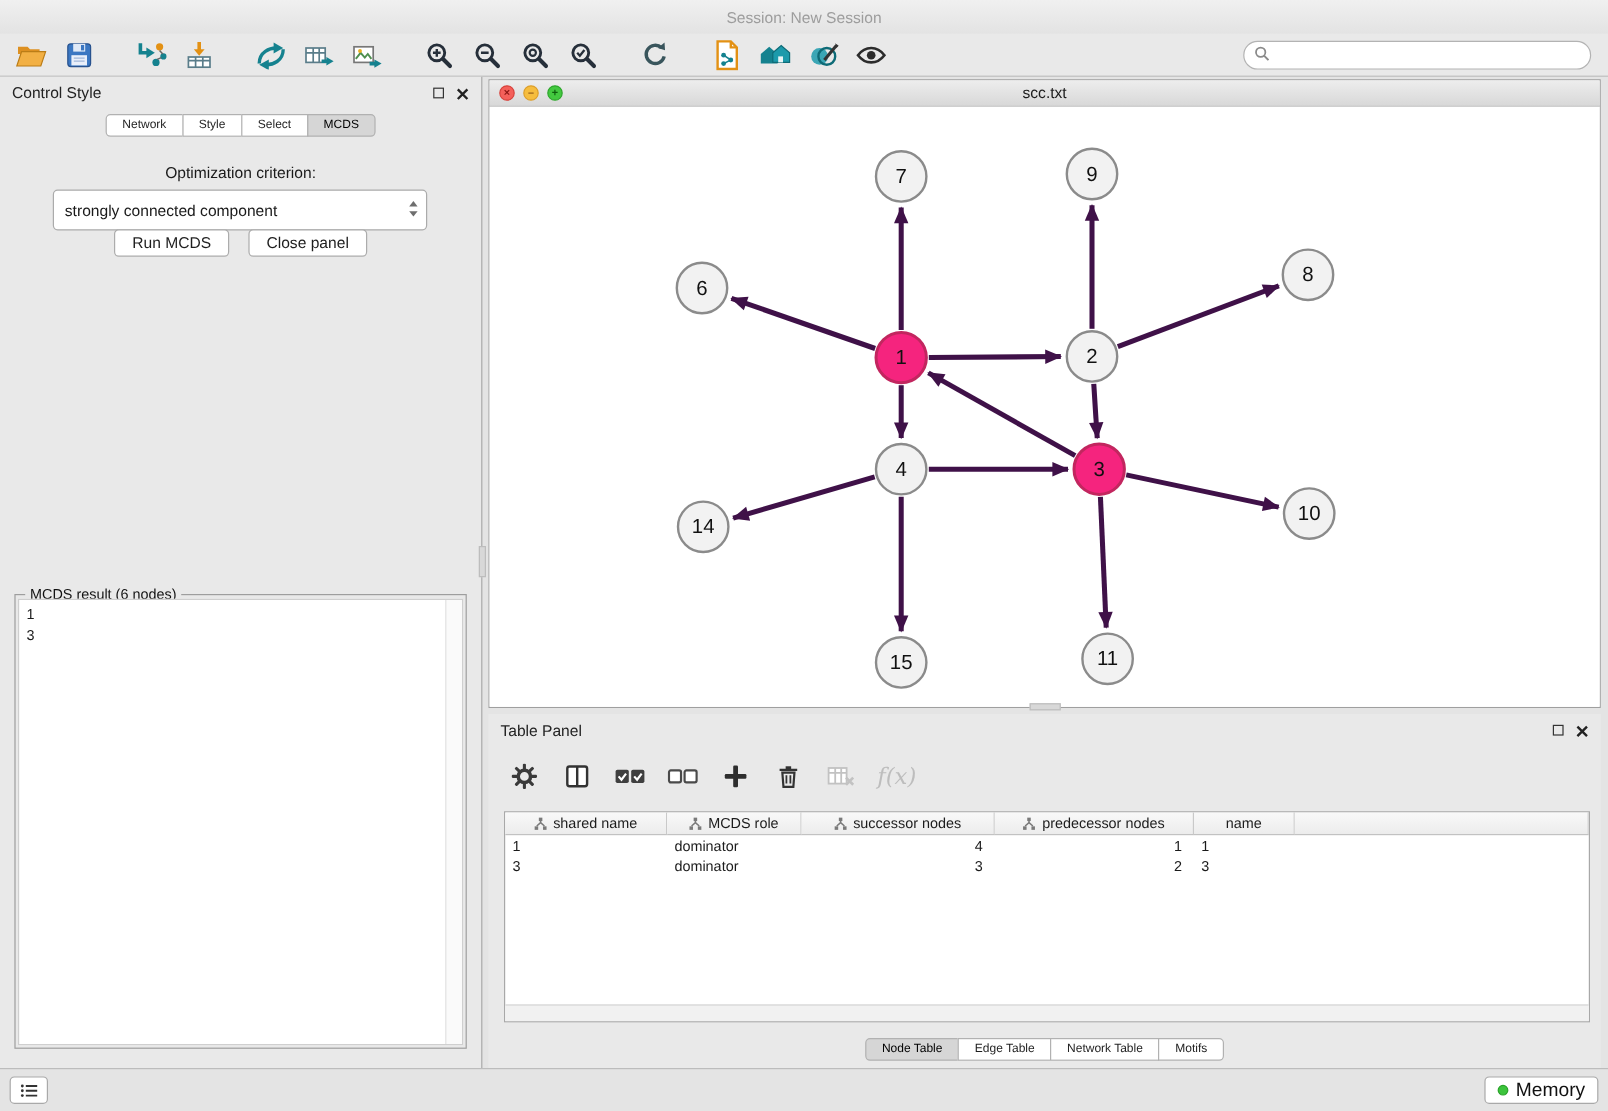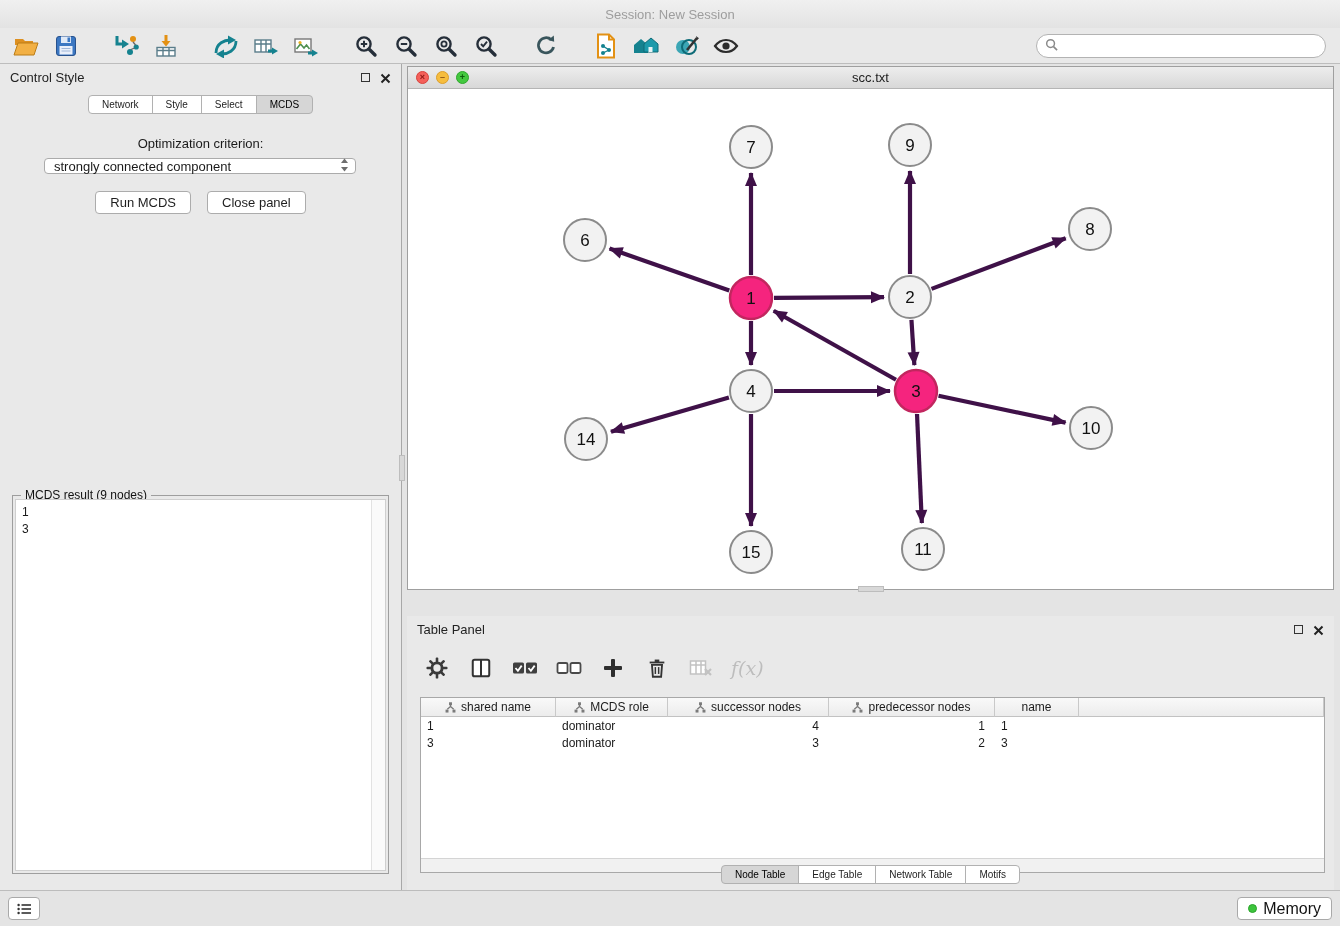--- a/index.html
+++ b/index.html
@@ -23,21 +23,21 @@
   .panel-header{height:26px;display:flex;align-items:center;padding:0 10px;font-size:13px;color:#232323;}
   .win-controls{margin-left:auto;display:flex;gap:10px;align-items:center;}
   .float-box{width:9px;height:9px;border:1.6px solid #333;display:inline-block;}
   .close-x{width:11px;height:11px;display:inline-block;}
   .seg-tabs{display:flex;justify-content:center;margin-top:5px;}
   .seg-tab{background:#fff;border:1px solid #b1b1b1;padding:3px 13px;font-size:10px;margin-left:-1px;color:#1e1e1e;}
   .seg-tab.first{border-radius:4px 0 0 4px;margin-left:0;}
   .seg-tab.last{border-radius:0 4px 4px 0;}
   .seg-tab.active{background:#d6d6d6;color:#000000;}
   .opt-label{position:absolute;top:72px;left:0;right:0;text-align:center;font-size:13px;}
-  .dropdown{position:absolute;top:94px;left:44px;width:312px;height:16px;background:#fff;border:1px solid #ababab;
+  .dropdown{position:absolute;top:94px;left:44px;width:312px;height:34px;background:#fff;border:1px solid #ababab;
     border-radius:4px;display:flex;align-items:center;padding:0 6px 0 9px;font-size:13px;}
   .dropdown .spin{margin-left:auto;}
   .btn-row{position:absolute;top:127px;left:0;right:0;display:flex;justify-content:center;gap:16px;}
   .btn{background:#fff;border:1px solid #acacac;border-radius:4px;padding:3px 14px;font-size:13px;color:#1e1e1e;}
   .result-box{position:absolute;left:12px;right:12px;top:431px;bottom:16px;border:1px solid #9e9e9e;}
   .result-title{position:absolute;top:-8px;left:8px;background:#e9e9e9;padding:0 4px;font-size:12px;color:#111;}
   .result-inner{position:absolute;left:2px;right:2px;top:3px;bottom:2px;background:#fff;border:1px solid #cfcfcf;}
   .result-lines{padding:4px 6px;font-size:12px;line-height:17px;white-space:pre-line;}
   .result-scroll{position:absolute;top:0;bottom:0;right:0;width:14px;background:#fafafa;border-left:1px solid #e2e2e2;}
 
@@ -48,21 +48,21 @@
   .traffic{position:absolute;left:8px;top:4px;display:flex;gap:7px;}
   .light{width:13px;height:13px;border-radius:50%;display:flex;align-items:center;justify-content:center;
     font-size:9px;line-height:1;font-weight:bold;}
   .light.red{background:#f4605a;border:1px solid #d8423c;color:#8c1512;}
   .light.yellow{background:#f6bd3e;border:1px solid #dd9f2a;color:#90591a;}
   .light.green{background:#43c83f;border:1px solid #2ea72c;color:#0d5e0c;}
   .net-view{position:absolute;top:22px;left:0;right:0;bottom:0;background:#fff;overflow:hidden;}
   .net-view svg{position:absolute;inset:0;}
 
   
-  .table-panel{position:absolute;left:407px;top:616px;width:927px;bottom:36px;background:#e9e9e9;}
+  .table-panel{position:absolute;left:407px;top:595px;width:927px;bottom:36px;background:#e9e9e9;}
   .tbl-toolbar{position:absolute;top:34px;left:16px;height:36px;display:flex;align-items:center;gap:16px;}
   .tt-icon{width:28px;height:28px;display:flex;align-items:center;justify-content:center;}
   .fx{font-family:"DejaVu Serif","Liberation Serif",serif;font-style:italic;font-size:19px;color:#bdbdbd;}
   .data-table{position:absolute;left:13px;right:9px;top:81px;height:176px;background:#fff;border:1px solid #a8a8a8;overflow:hidden;}
   .thead{display:flex;height:19px;}
   .th{background:linear-gradient(#f9f9f9,#ececec);border-right:1px solid #c9c9c9;border-bottom:1px solid #c2c2c2;
     font-size:12px;display:flex;align-items:center;justify-content:center;gap:5px;color:#1c1c1c;}
   .trow{display:flex;height:17px;font-size:12px;align-items:center;}
   .td{padding:0 6px;overflow:hidden;white-space:nowrap;}
   .td.num{text-align:right;padding-right:10px;}
@@ -278,21 +278,21 @@
           </svg>
       </span>
     </div>
 
     <div class="btn-row">
       <button class="btn">Run MCDS</button>
       <button class="btn">Close panel</button>
     </div>
 
     <div class="result-box">
-      <div class="result-title">MCDS result (9 nodes)</div>
+      <div class="result-title">MCDS result (6 nodes)</div>
       <div class="result-inner">
         <div class="result-lines"><span>1</span><br><span>3</span></div>
         <div class="result-scroll"></div>
       </div>
     </div>
   </div>
 
   <div class="network-window">
     <div class="net-titlebar">
       <div class="traffic">

